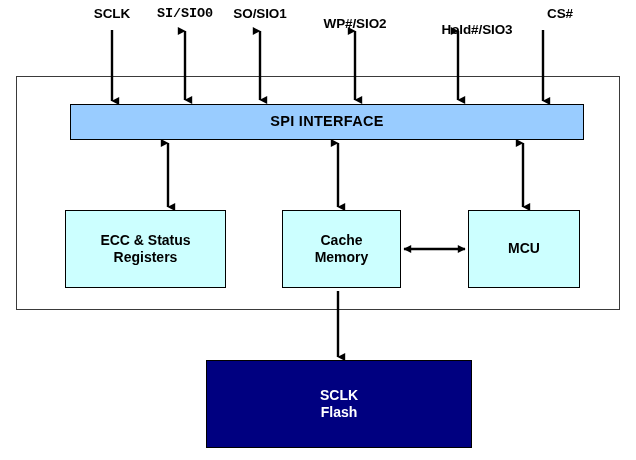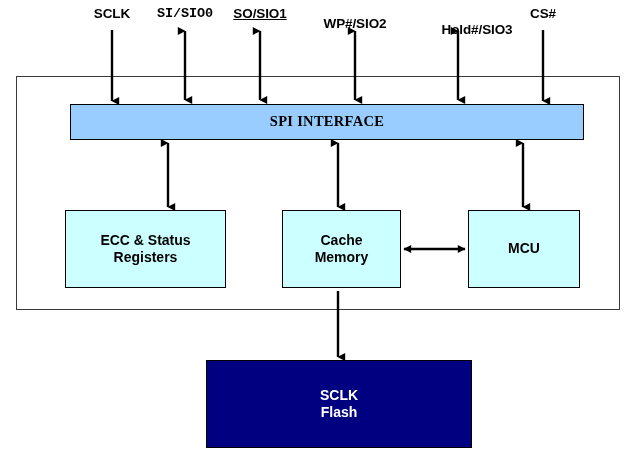--- a/index.html
+++ b/index.html
@@ -55,21 +55,20 @@
   }
   #spi-interface-block {
     left: 70px;
     top: 104px;
     width: 514px;
     height: 36px;
     background: #99ccff;
     font-size: 14.5px;
     color: #000000;
     letter-spacing: 0.3px;
-    font-family: Liberation Serif, serif;
   }
   #ecc-status-registers-block {
     left: 65px;
     top: 210px;
     width: 161px;
     height: 78px;
     background: #ccffff;
     font-size: 14px;
     color: #000000;
   }
@@ -156,24 +155,24 @@
       <line x1="523" y1="143" x2="523" y2="207" marker-start="url(#ah-up)" marker-end="url(#ah-down)"></line>
 
       <line x1="404" y1="249" x2="465" y2="249" marker-start="url(#ah-left)" marker-end="url(#ah-right)"></line>
 
       <line x1="338" y1="291" x2="338" y2="357" marker-end="url(#ah-down)"></line>
     </g>
   </svg>
 
   <div class="pin-label" style="left:112px; top:6px;">SCLK</div>
   <div class="pin-label" style="left:185px; top:6px;font-family:Liberation Mono, monospace;">SI/SIO0</div>
-  <div class="pin-label" style="left:260px; top:6px;text-decoration:underline;">SO/SIO1</div>
+  <div class="pin-label" style="left:260px; top:6px;">SO/SIO1</div>
   <div class="pin-label" style="left:355px; top:16px;">WP#/SIO2</div>
   <div class="pin-label" style="left:477px; top:6px;margin-top:16px;">Hold#/SIO3</div>
-  <div class="pin-label" style="left:543px; top:6px;">CS#</div>
+  <div class="pin-label" style="left:560px; top:6px;">CS#</div>
 
   <div class="block" id="spi-interface-block">
     <span class="block-label">SPI INTERFACE</span>
   </div>
 
   <div class="block" id="ecc-status-registers-block">
     <span class="block-label">ECC &amp; Status
 Registers</span>
   </div>
 

